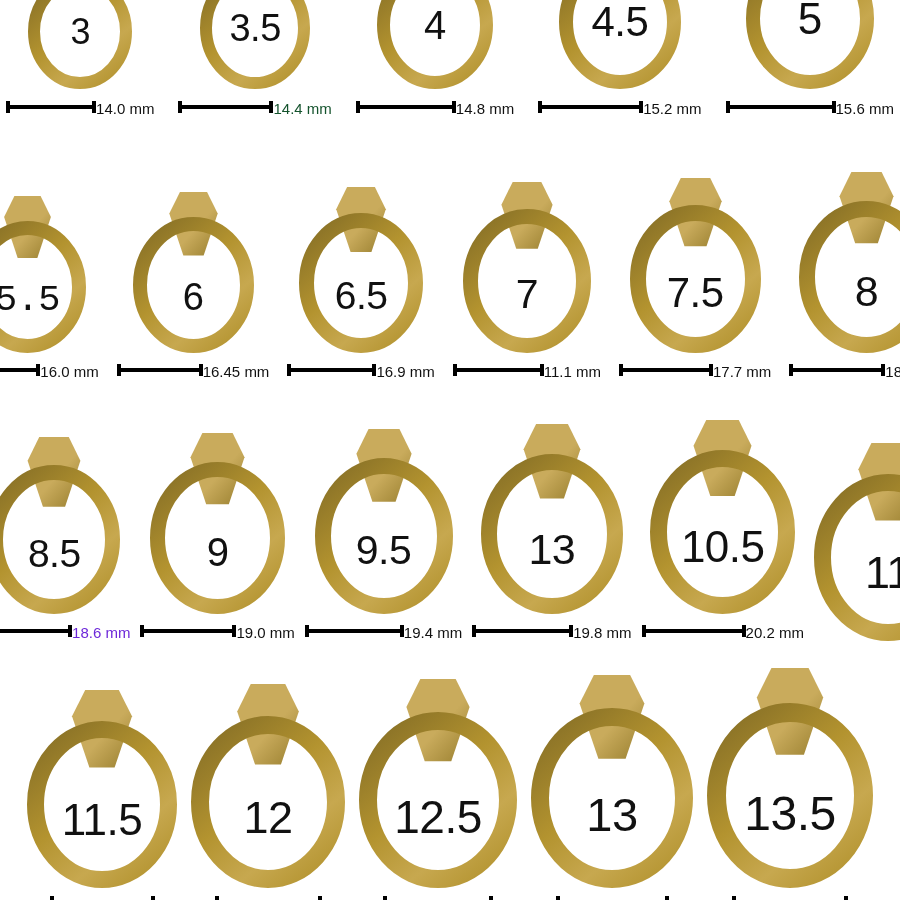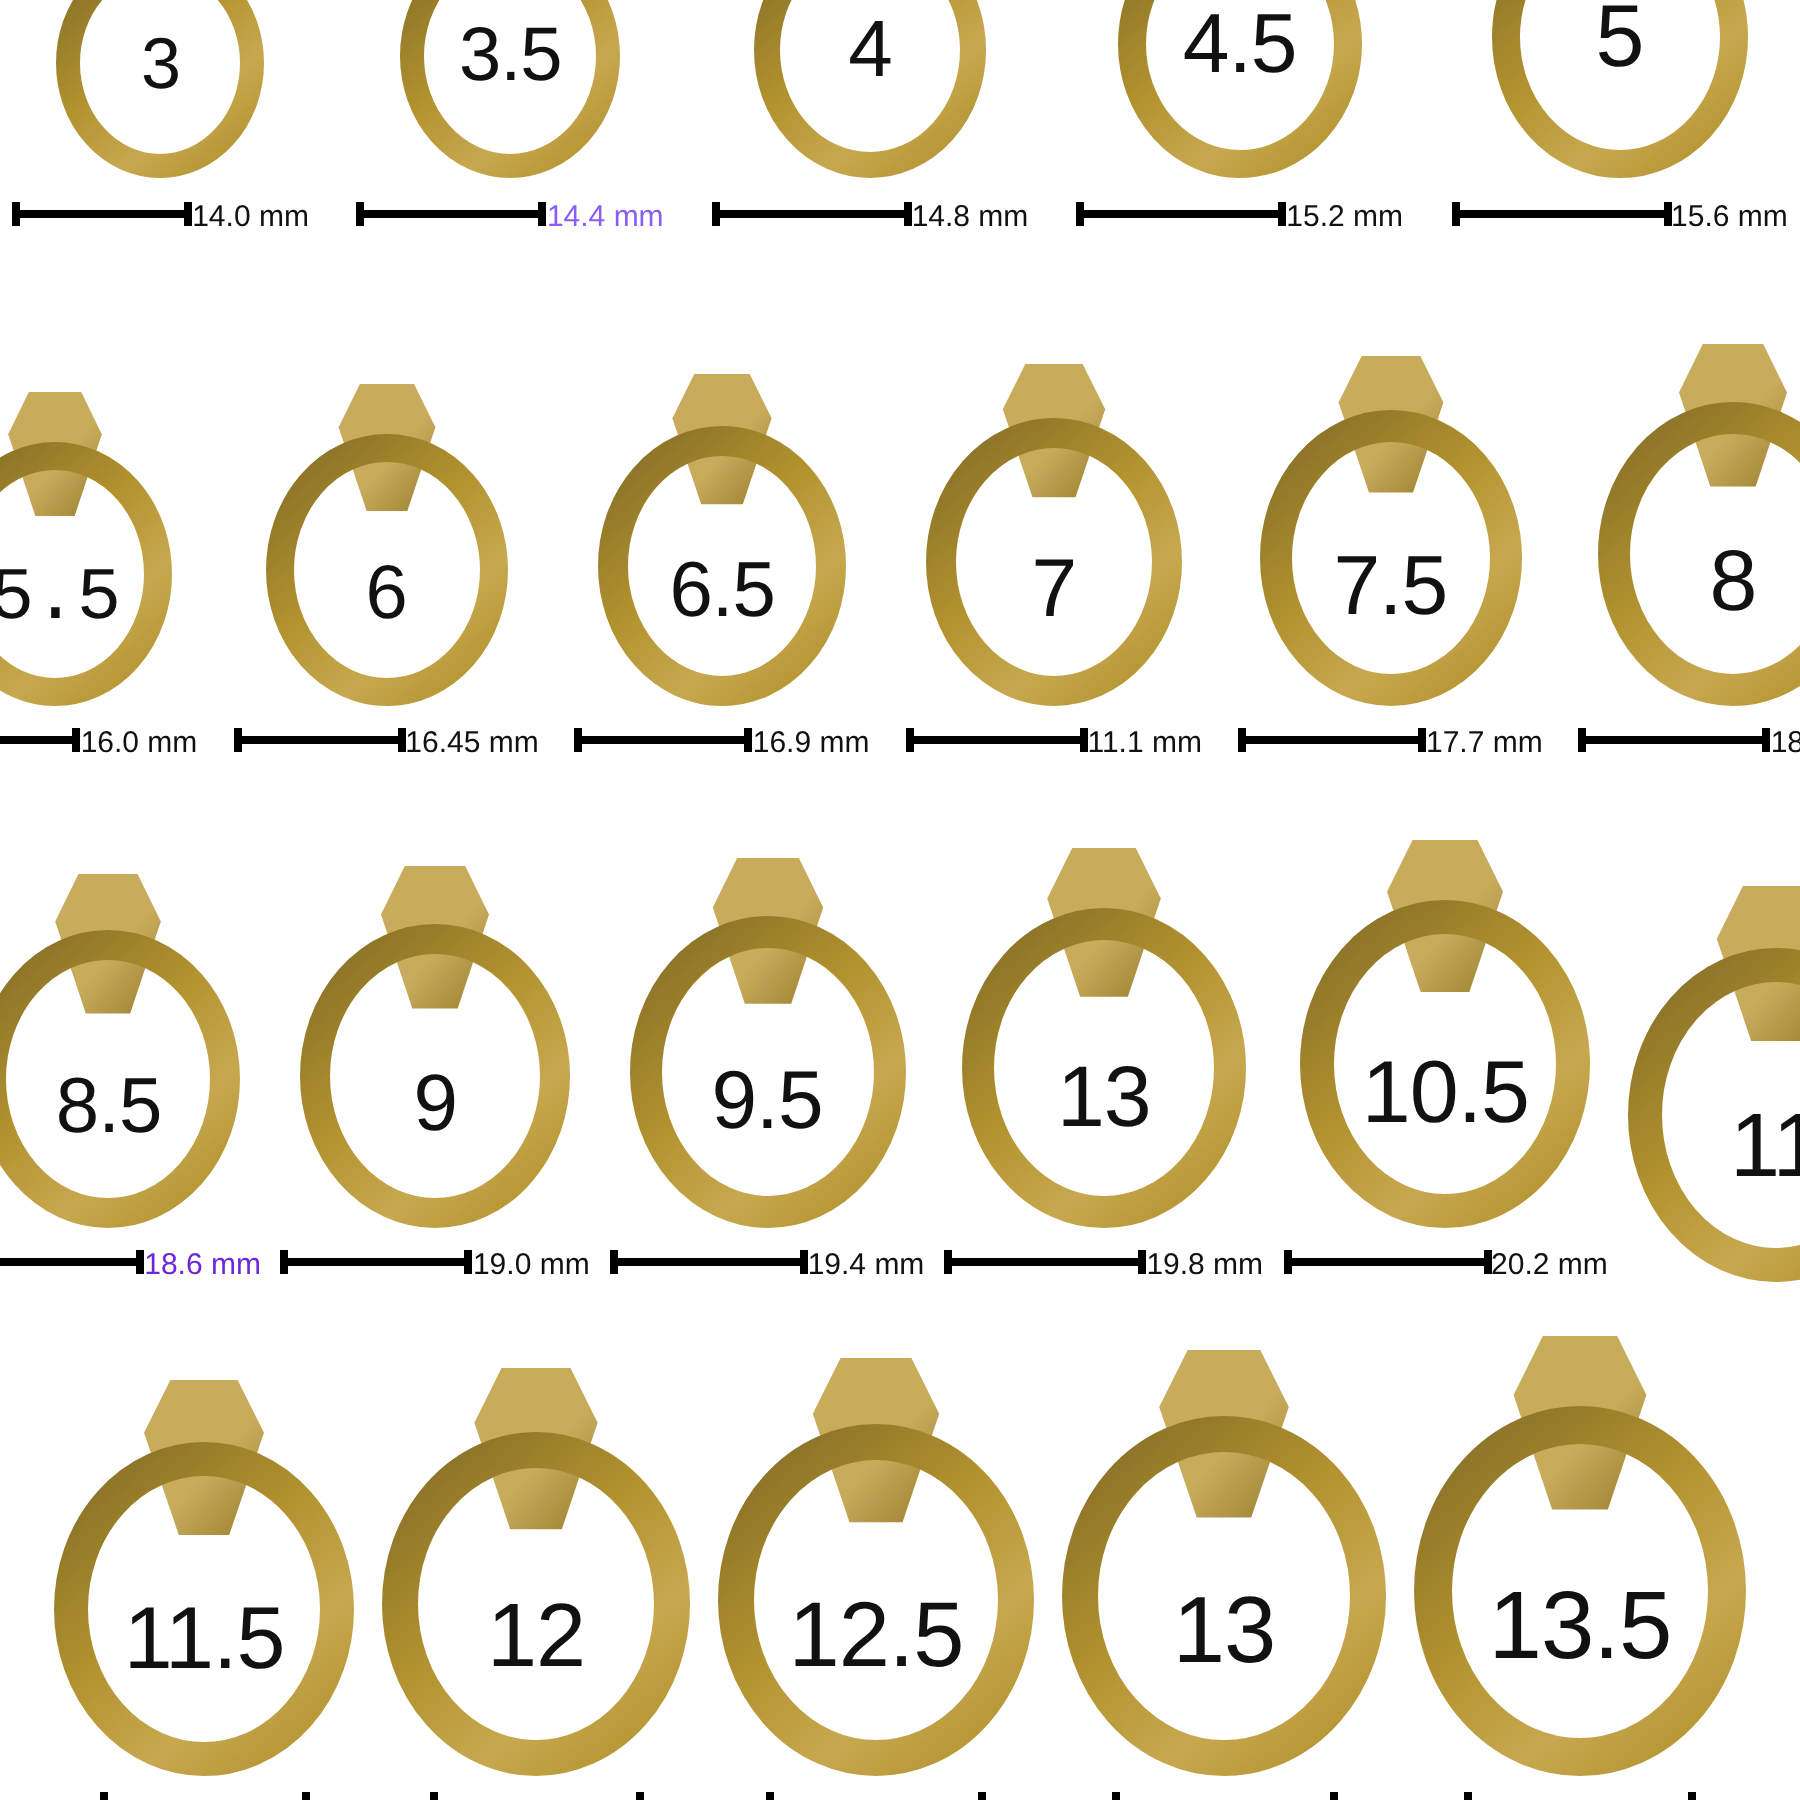--- a/index.html
+++ b/index.html
@@ -137,21 +137,21 @@
             <ellipse cx="55" cy="61" rx="49" ry="55" fill="none" stroke="url(#bandg2)" stroke-width="12"></ellipse>
           </svg>
           <div class="ring-label" style="font-size: 38px; padding-top: 0px; color: rgb(17, 17, 17);">3.5</div>
         </div>
         <div class="measure-block" style="margin-top: 8px;">
           <svg width="95" height="14" viewBox="0 0 95 14" class="measure-bar">
             <rect x="1" y="5" width="93" height="4" fill="#000000"></rect>
             <rect x="0" y="1" width="4" height="12" fill="#000000"></rect>
             <rect x="91" y="1" width="4" height="12" fill="#000000"></rect>
           </svg>
-          <div class="measure-text" style="font-size: 15px; margin-top: 3px; color: #8b5cf6;">14.4 mm</div>
+          <div class="measure-text" style="font-size: 15px; margin-top: 3px; color: #14532d;">14.4 mm</div>
         </div>
       </div>
       <div class="ring-cell">
         <div class="ring-figure" style="width: 116px; height: 128px;">
           <svg width="116" height="128" viewBox="0 0 116 128" class="ring-svg">
             <defs>
               <linearGradient id="bandg3" x1="0.15" y1="0" x2="0.9" y2="1">
                 <stop offset="0" stop-color="#8a7227"></stop>
                 <stop offset="0.42" stop-color="#b3932f"></stop>
                 <stop offset="0.72" stop-color="#c7a84f"></stop>

